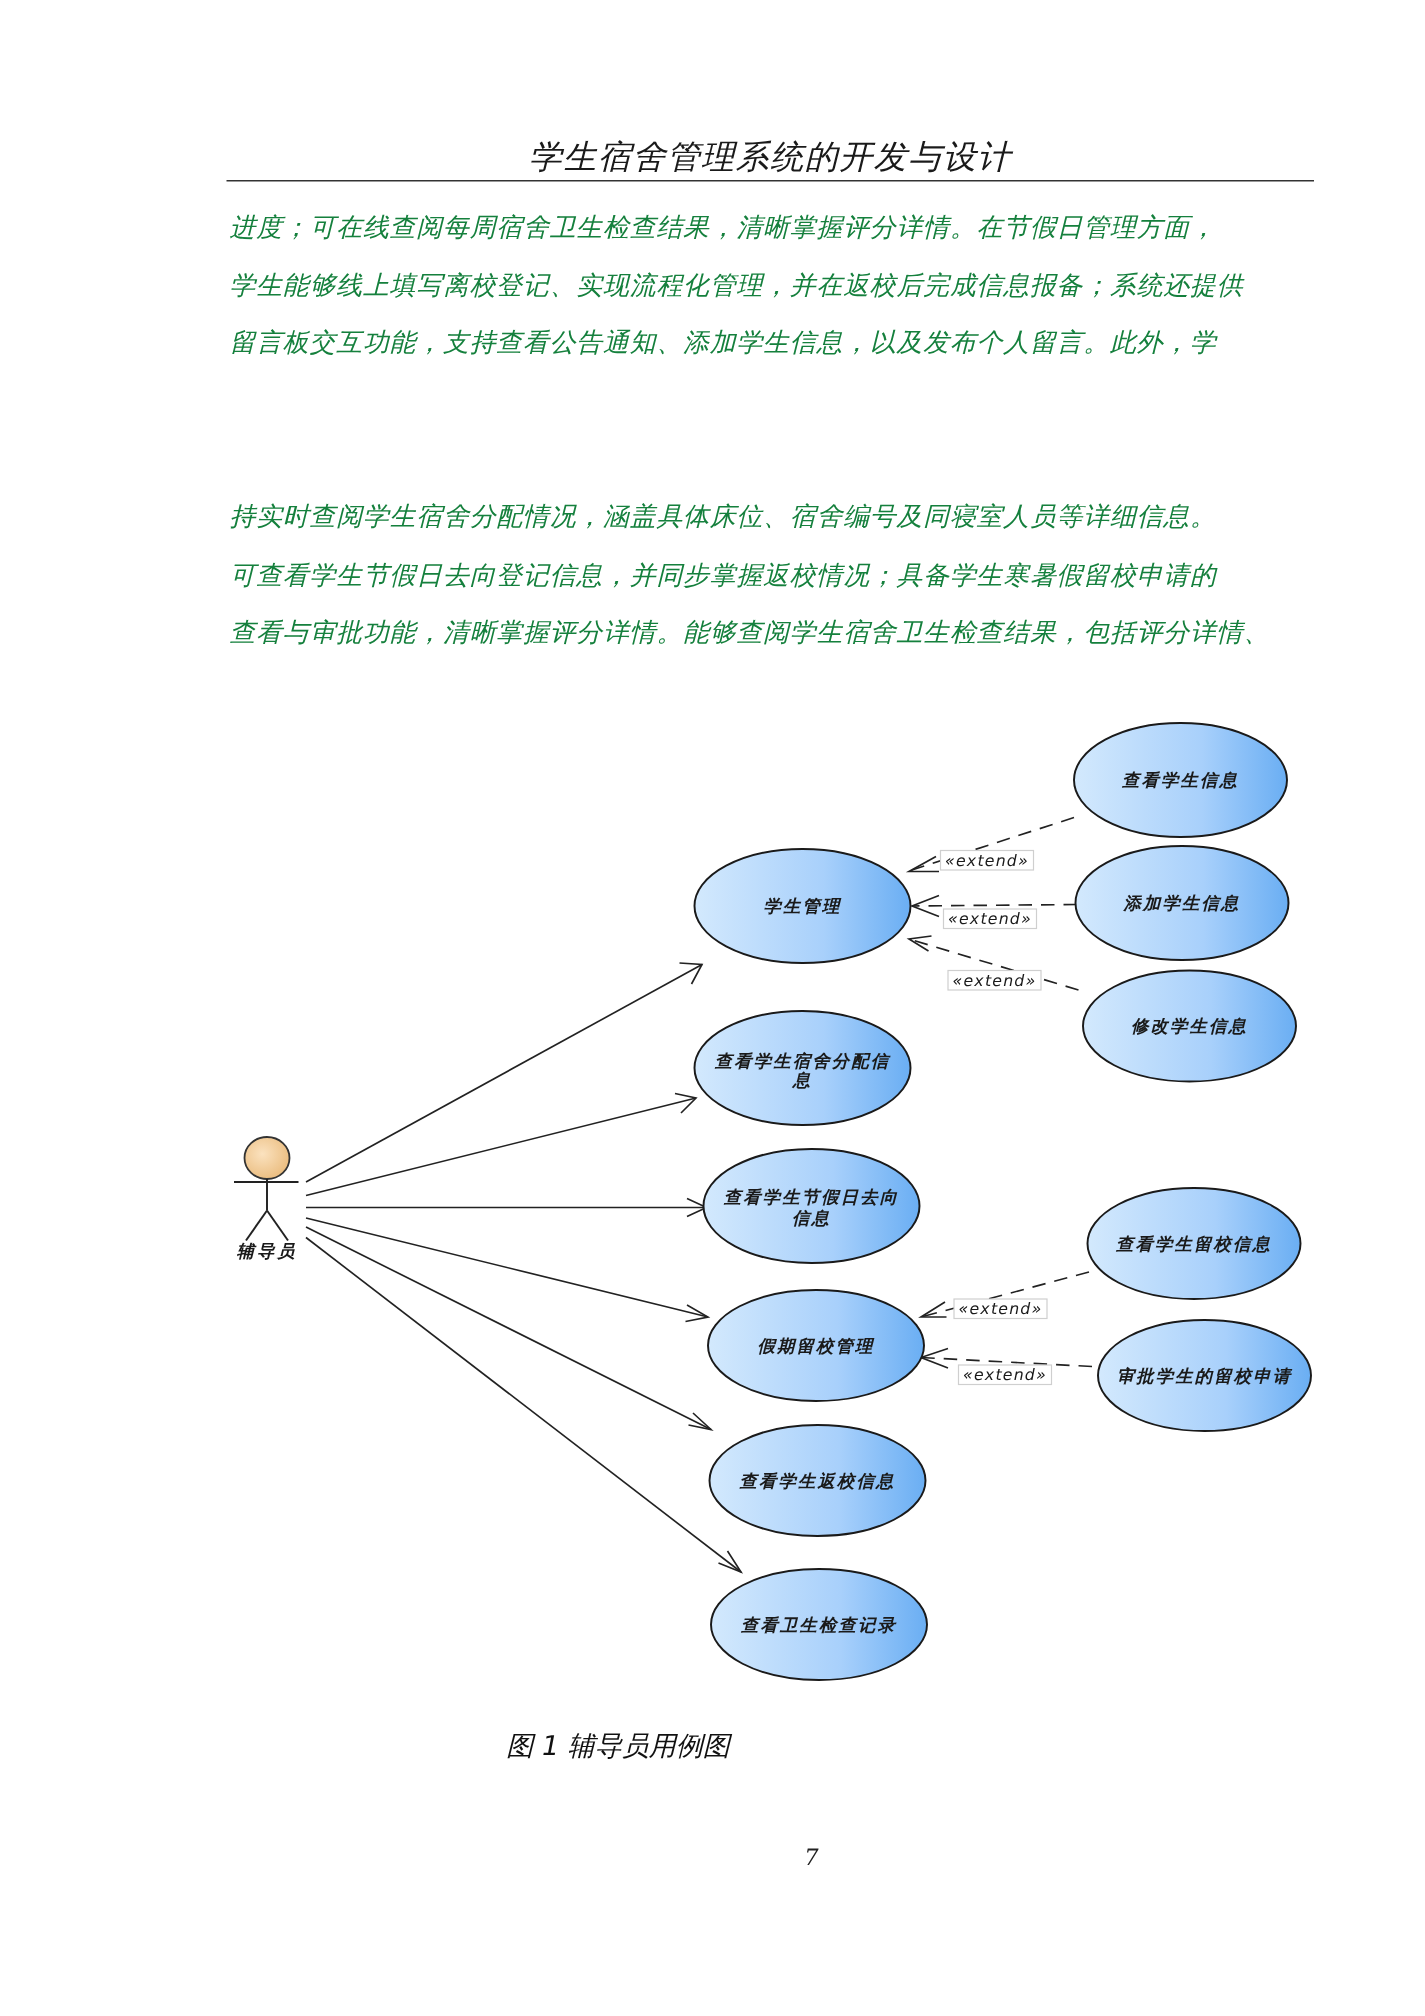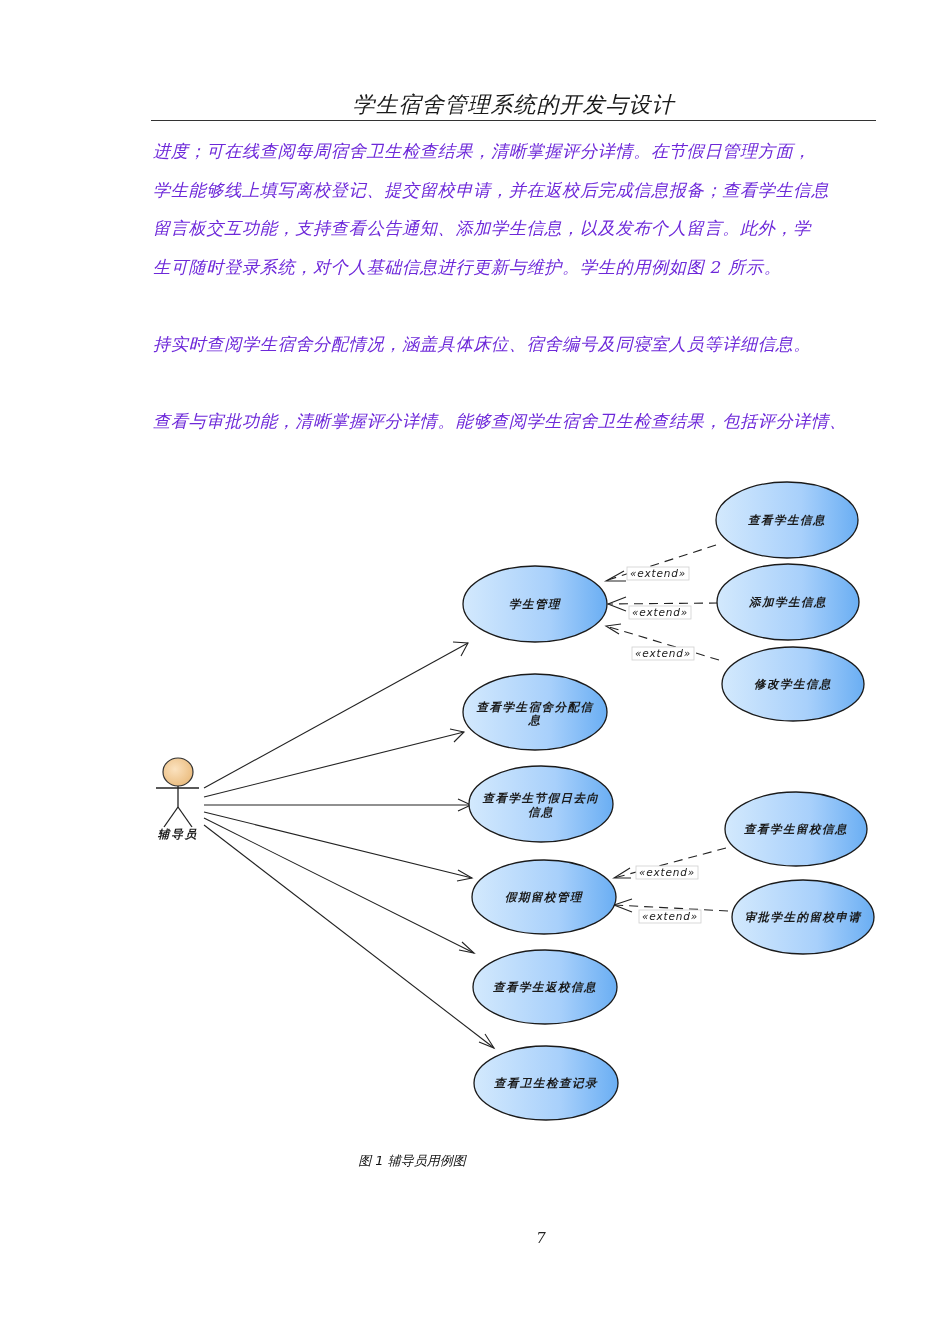--- a/index.html
+++ b/index.html
@@ -4,46 +4,46 @@
 <style>
   html, body { margin: 0; padding: 0; background: #ffffff; }
   body { width: 950px; height: 1344px; position: relative; overflow: hidden;
          font-family: "DejaVu Serif", "Liberation Serif", serif; color: #111; }
   .page { position: absolute; left: 16px; top: 0; width: 950px; height: 1344px; font-style: italic; }
   .header-title { position: absolute; left: 135px; width: 725px; top: 90px;
                   text-align: center; font-size: 22px; letter-spacing: 1px; color: #1a1a1a; }
   .header-rule { position: absolute; left: 135px; width: 725px; top: 120px; height: 0;
                  border-top: 1.2px solid #333; }
   .body-line { position: absolute; left: 137px; font-size: 17.2px; white-space: nowrap;
-               color: #6d28d9; letter-spacing: 0.6px; }
+               color: #15803d; letter-spacing: 0.6px; }
   .diagram { position: absolute; left: 0; top: 0; width: 950px; height: 1344px; }
   .caption { position: absolute; left: 0; width: 792px; top: 1152px; text-align: center;
-             font-family: "DejaVu Sans", "Liberation Sans", sans-serif; font-size: 13px; color: #111; }
+             font-family: "DejaVu Sans", "Liberation Sans", sans-serif; font-size: 18px; color: #111; }
   .page-number { position: absolute; left: 0; width: 1050px; top: 1229px; text-align: center;
                  font-size: 15px; color: #222; }
   .uc-label { font-family: "DejaVu Serif", "Liberation Serif", serif; font-size: 11.5px;
               font-weight: bold; fill: #1a1a1a; letter-spacing: 1.5px; }
   .ext-label { font-family: "DejaVu Sans", "Liberation Sans", sans-serif; font-size: 10.5px;
                fill: #1a1a1a; letter-spacing: 0.8px; }
   .actor-label { font-family: "DejaVu Serif", "Liberation Serif", serif; font-size: 11.5px;
                  font-weight: bold; fill: #1a1a1a; letter-spacing: 2px; }
 </style>
 </head>
 <body>
 
 <div class="page">
 
   <div class="header-title">学生宿舍管理系统的开发与设计</div>
   <div class="header-rule"></div>
 
   <div class="body-line" style="top:139px">进度；可在线查阅每周宿舍卫生检查结果，清晰掌握评分详情。在节假日管理方面，</div>
-  <div class="body-line" style="top:178px">学生能够线上填写离校登记、提交留校申请，并在返校后完成信息报备；查看学生信息</div>
+  <div class="body-line" style="top:178px">学生能够线上填写离校登记、实现流程化管理，并在返校后完成信息报备；系统还提供</div>
   <div class="body-line" style="top:216px">留言板交互功能，支持查看公告通知、添加学生信息，以及发布个人留言。此外，学</div>
-  <div class="body-line" style="top:255px">生可随时登录系统，对个人基础信息进行更新与维护。学生的用例如图 2 所示。</div>
   <div class="body-line" style="top:332px">持实时查阅学生宿舍分配情况，涵盖具体床位、宿舍编号及同寝室人员等详细信息。</div>
+  <div class="body-line" style="top:371px">可查看学生节假日去向登记信息，并同步掌握返校情况；具备学生寒暑假留校申请的</div>
   <div class="body-line" style="top:409px">查看与审批功能，清晰掌握评分详情。能够查阅学生宿舍卫生检查结果，包括评分详情、</div>
 
   <svg class="diagram" width="950" height="1344" viewBox="0 0 950 1344" xmlns="http://www.w3.org/2000/svg">
     <defs>
       <linearGradient id="ucGrad" x1="0" y1="0" x2="1" y2="0">
         <stop offset="0" stop-color="#d3e9fd"></stop>
         <stop offset="0.6" stop-color="#a8d0fb"></stop>
         <stop offset="1" stop-color="#6aaef3"></stop>
       </linearGradient>
       <radialGradient id="headGrad" cx="0.4" cy="0.4" r="0.7">

